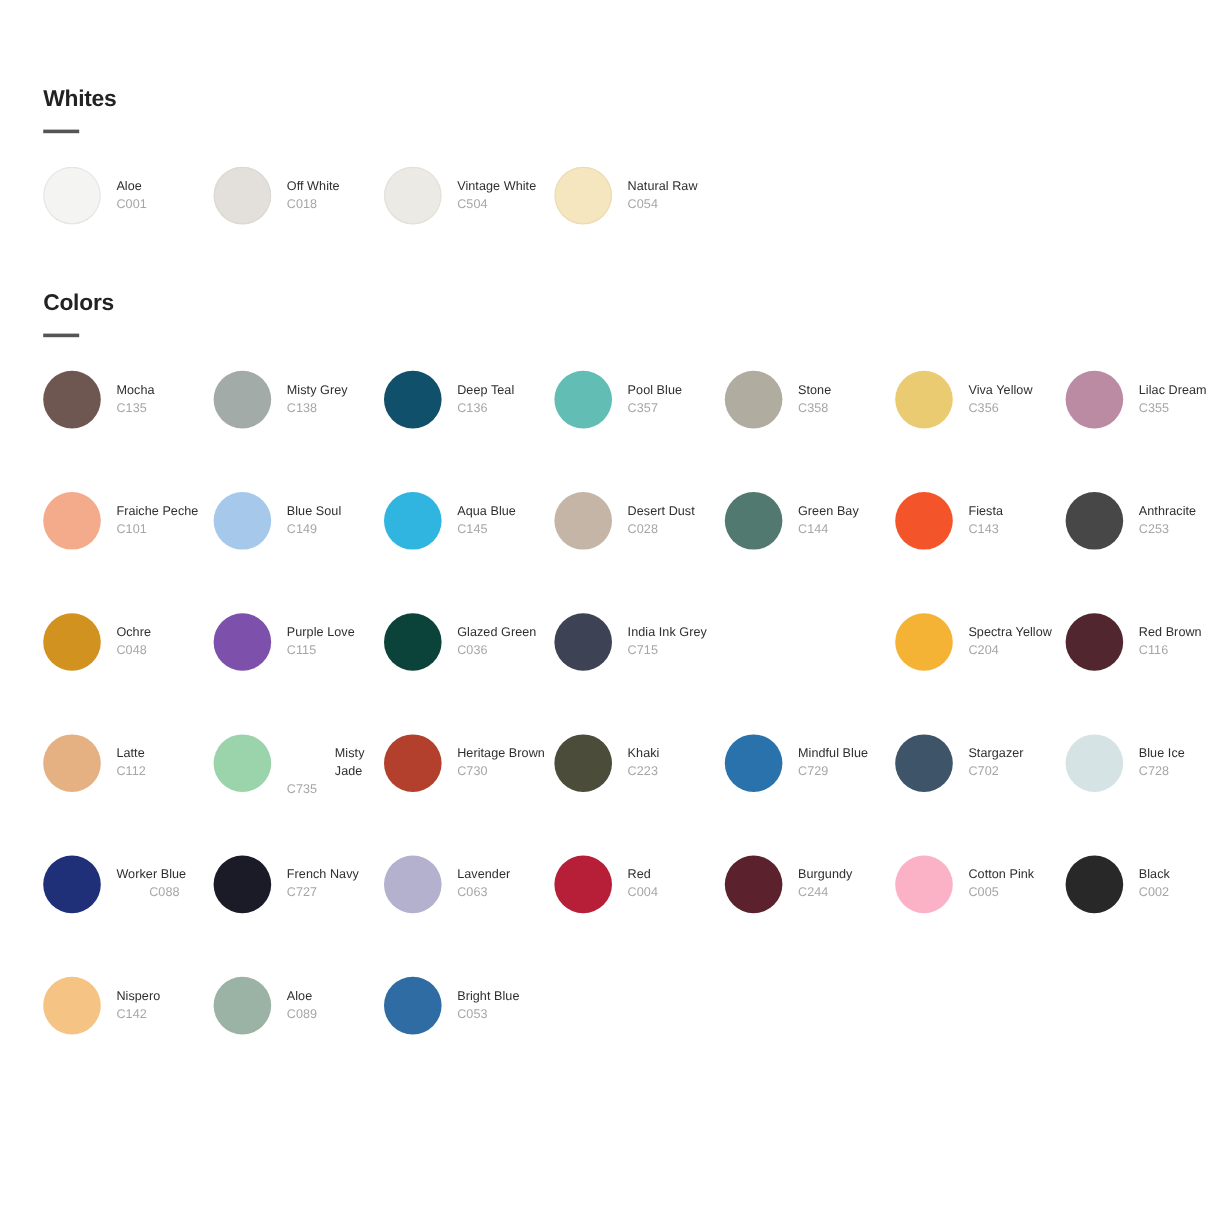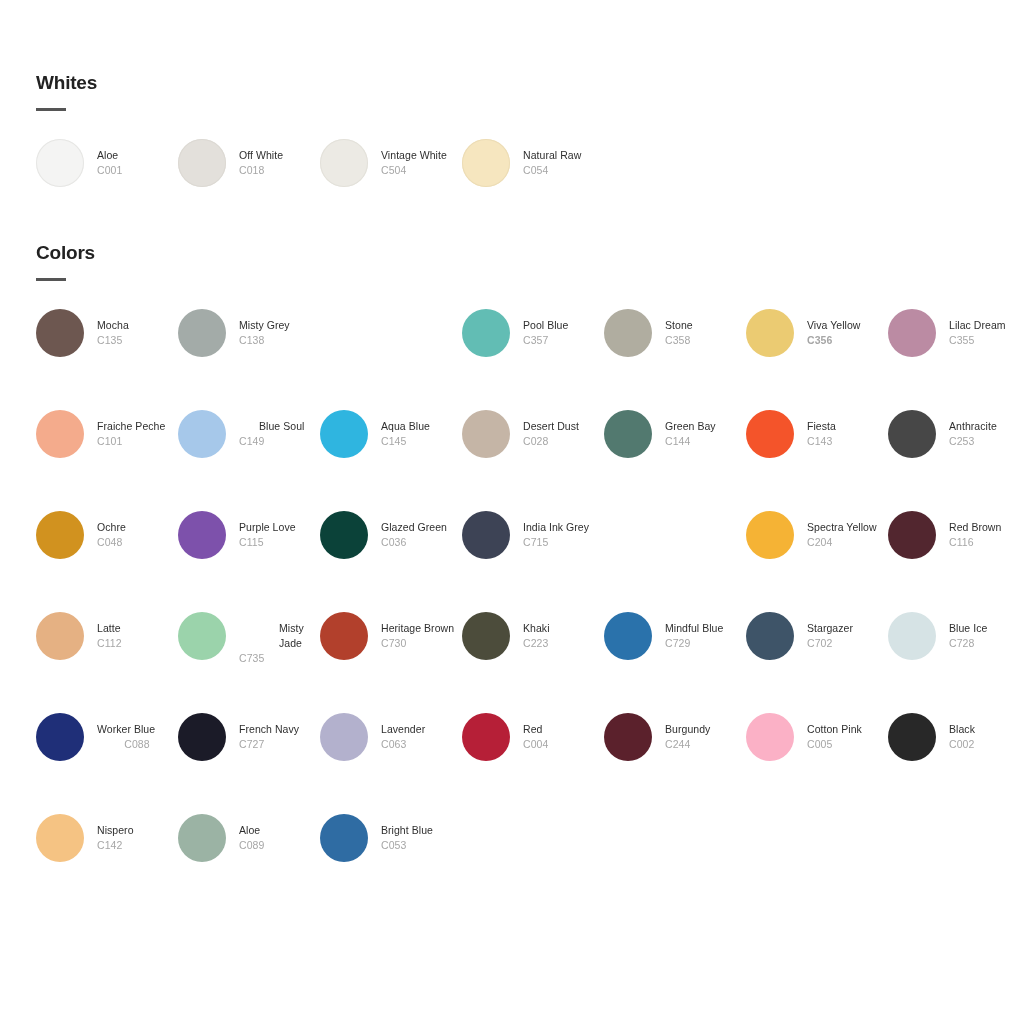--- a/index.html
+++ b/index.html
@@ -149,39 +149,46 @@
                 <div class="swatch-code" style="color: rgb(166, 166, 166);">C135</div>
               </div>
             </div>
             <div class="swatch lines-1" style="left: 142px;">
               <div class="swatch-dot" style="background: rgb(163, 171, 168);"></div>
               <div class="swatch-text">
                 <div class="swatch-name" style="color: rgb(47, 47, 47);">Misty Grey</div>
                 <div class="swatch-code" style="color: rgb(166, 166, 166);">C138</div>
               </div>
             </div>
+            <div class="swatch lines-1" style="left: 284px;">
+              <div class="swatch-dot" style="background: rgb(17, 80, 107);"></div>
+              <div class="swatch-text">
+                <div class="swatch-name" style="color: rgb(47, 47, 47);">Deep Teal</div>
+                <div class="swatch-code" style="color: rgb(166, 166, 166);">C136</div>
+              </div>
+            </div>
             <div class="swatch lines-1" style="left: 426px;">
               <div class="swatch-dot" style="background: rgb(98, 189, 180);"></div>
               <div class="swatch-text">
                 <div class="swatch-name" style="color: rgb(47, 47, 47);">Pool Blue</div>
                 <div class="swatch-code" style="color: rgb(166, 166, 166);">C357</div>
               </div>
             </div>
             <div class="swatch lines-1" style="left: 568px;">
               <div class="swatch-dot" style="background: rgb(176, 173, 160);"></div>
               <div class="swatch-text">
                 <div class="swatch-name" style="color: rgb(47, 47, 47);">Stone</div>
                 <div class="swatch-code" style="color: rgb(166, 166, 166);">C358</div>
               </div>
             </div>
             <div class="swatch lines-1" style="left: 710px;">
               <div class="swatch-dot" style="background: rgb(235, 203, 114);"></div>
               <div class="swatch-text">
                 <div class="swatch-name" style="color: rgb(47, 47, 47);">Viva Yellow</div>
-                <div class="swatch-code" style="color: rgb(166, 166, 166); font-weight: bold;">C356</div>
+                <div class="swatch-code" style="color: rgb(166, 166, 166);">C356</div>
               </div>
             </div>
             <div class="swatch lines-1" style="left: 852px;">
               <div class="swatch-dot" style="background: rgb(187, 139, 163);"></div>
               <div class="swatch-text">
                 <div class="swatch-name" style="color: rgb(47, 47, 47);">Lilac Dream</div>
                 <div class="swatch-code" style="color: rgb(166, 166, 166);">C355</div>
               </div>
             </div>
           </div>
@@ -189,21 +196,21 @@
             <div class="swatch lines-1" style="left: 0px;">
               <div class="swatch-dot" style="background: rgb(244, 171, 140);"></div>
               <div class="swatch-text">
                 <div class="swatch-name" style="color: rgb(47, 47, 47);">Fraiche Peche</div>
                 <div class="swatch-code" style="color: rgb(166, 166, 166);">C101</div>
               </div>
             </div>
             <div class="swatch lines-1" style="left: 142px;">
               <div class="swatch-dot" style="background: rgb(166, 200, 234);"></div>
               <div class="swatch-text">
-                <div class="swatch-name" style="color: rgb(47, 47, 47); margin-left: 20px;">Blue Soul</div>
+                <div class="swatch-name" style="color: rgb(47, 47, 47);">Blue Soul</div>
                 <div class="swatch-code" style="color: rgb(166, 166, 166);">C149</div>
               </div>
             </div>
             <div class="swatch lines-1" style="left: 284px;">
               <div class="swatch-dot" style="background: rgb(47, 181, 224);"></div>
               <div class="swatch-text">
                 <div class="swatch-name" style="color: rgb(47, 47, 47);">Aqua Blue</div>
                 <div class="swatch-code" style="color: rgb(166, 166, 166);">C145</div>
               </div>
             </div>

